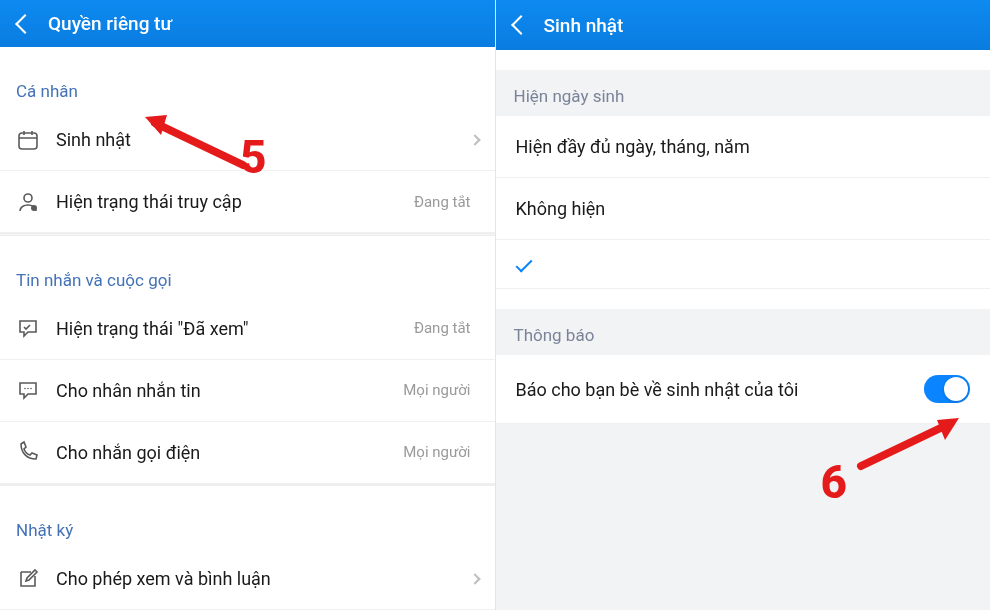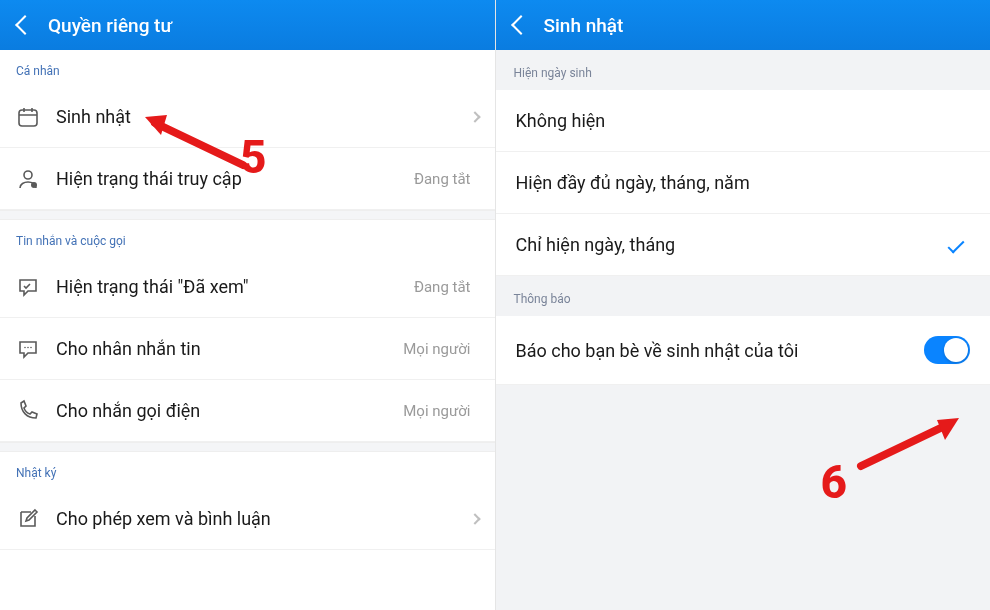--- a/index.html
+++ b/index.html
@@ -26,24 +26,25 @@
       width: 14px; height: 14px;
       border-left: 2.5px solid #fff;
       border-bottom: 2.5px solid #fff;
       transform: rotate(45deg);
       margin-right: 16px;
       margin-left: 4px;
     }
     .header-title { font-size: 19px; font-weight: 500; }
 
     .section-h {
-      font-size: 12px;
+      font-size: 17px;
       color: #4372b6;
       padding: 14px 16px 8px;
       background: #fff;
+      margin-top: 20px;
     }
     .section-gap { height: 10px; background: #f4f5f7; border-top: 1px solid #eee; border-bottom: 1px solid #eee; }
 
     .row {
       display: flex;
       align-items: center;
       padding: 16px 16px;
       background: #fff;
       border-bottom: 1px solid #f0f0f0;
       min-height: 62px;
@@ -196,27 +197,26 @@
 
 <div class="panel">
   <div class="header">
     <div class="back"></div>
     <div class="header-title">Sinh nhật</div>
   </div>
 
   <div class="section-h gray">Hiện ngày sinh</div>
 
   <div class="opt-row">
+    <div class="label">Hiện đầy đủ ngày, tháng, năm</div>
+  </div>
+  <div class="opt-row">
     <div class="label">Không hiện</div>
   </div>
   <div class="opt-row">
-    <div class="label">Hiện đầy đủ ngày, tháng, năm</div>
-  </div>
-  <div class="opt-row">
-    <div class="label">Chỉ hiện ngày, tháng</div>
     <div class="check"></div>
   </div>
 
   <div class="section-h gray">Thông báo</div>
 
   <div class="opt-row">
     <div class="label">Báo cho bạn bè về sinh nhật của tôi</div>
     <div class="toggle">
         <div class="knob"></div>
       </div>

